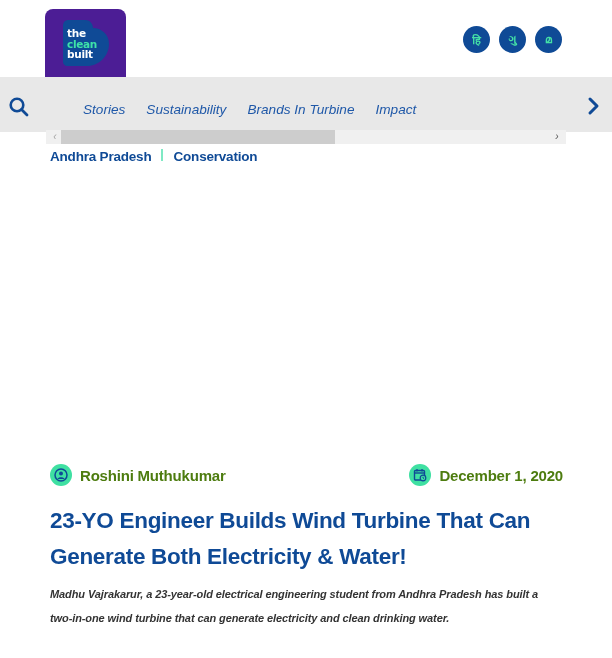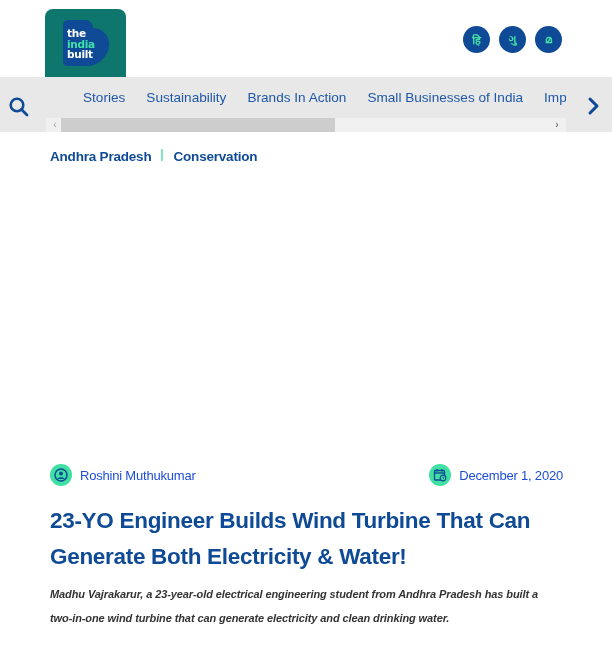--- a/index.html
+++ b/index.html
@@ -1,72 +1,72 @@
 <!DOCTYPE html>
 <html><head>
 <meta charset="utf-8">
 <style>
   * { box-sizing: border-box; margin: 0; padding: 0; }
   html, body { width: 612px; height: 658px; overflow: hidden; background: #ffffff; }
   body { font-family: "Liberation Sans", "DejaVu Sans", sans-serif; color: #0f4a96; position: relative; }
 
   
-  .logo-tab { position: absolute; left: 45px; top: 9px; width: 81px; height: 68px; background: #0f766e; border-radius: 8px 8px 0 0; }
+  .logo-tab { position: absolute; left: 45px; top: 9px; width: 81px; height: 68px; background: #4c1d95; border-radius: 8px 8px 0 0; }
   .logo { position: absolute; left: 18px; top: 11px; width: 46px; height: 46px; }
   .logo svg { display: block; }
   .logo-text { position: absolute; left: 4px; top: 8px; font-family: "DejaVu Sans", sans-serif; font-size: 10.5px; line-height: 10.5px; font-weight: bold; letter-spacing: -0.3px; }
   .logo-text .w { color: #ffffff; display: block; }
   .logo-text .g { color: #3ee3a8; display: block; }
 
   .lang-group { position: absolute; right: 50px; top: 26px; display: flex; gap: 9px; }
   .lang-btn { width: 27px; height: 27px; border-radius: 50%; background: #0f4a96; color: #44e0a6; font-size: 11px; font-weight: bold; display: flex; align-items: center; justify-content: center; cursor: pointer; }
 
   
   .nav { position: absolute; left: 0; top: 77px; width: 612px; height: 55px; background: #e8e8e8; }
   .search-btn { position: absolute; left: 8px; top: 19px; width: 22px; height: 22px; cursor: pointer; }
-  .nav-scroll { position: absolute; left: 46px; top: 0; width: 520px; height: 61px; overflow: hidden; }
+  .nav-scroll { position: absolute; left: 46px; top: 12px; width: 520px; height: 61px; overflow: hidden; font-style: italic; }
   .nav-items { position: absolute; left: 37px; top: 13px; display: flex; white-space: nowrap; }
   .nav-item { font-size: 13.6px; color: #1f58a8; margin-right: 21px; cursor: pointer; }
   .hscroll { position: absolute; left: 0; top: 41px; width: 520px; height: 14px; background: #f0f0f0; }
   .hscroll .arrow-l { position: absolute; left: 3px; top: 0; width: 12px; height: 14px; font-size: 10px; color: #a3a3a3; line-height: 14px; text-align: center; cursor: pointer; }
   .hscroll .thumb { position: absolute; left: 15px; top: 0; width: 274px; height: 14px; background: #cdcdcd; cursor: pointer; }
   .hscroll .arrow-r { position: absolute; right: 3px; top: 0; width: 12px; height: 14px; font-size: 10px; color: #505050; line-height: 14px; text-align: center; cursor: pointer; }
   .next-btn { position: absolute; right: 8px; top: 18px; width: 20px; height: 22px; cursor: pointer; }
 
   
   .cats { position: absolute; left: 50px; top: 149px; display: flex; align-items: flex-start; font-size: 13.5px; font-weight: bold; color: #0f4a96; letter-spacing: -0.2px; }
   .cats .sep { width: 2px; height: 12px; background: #7fe9c4; margin: 0 10px 0 10px; }
   .cats a { cursor: pointer; }
 
   
   .hero { position: absolute; left: 50px; top: 180px; width: 513px; height: 270px; background: #ffffff; }
 
   
   .meta-author { position: absolute; left: 50px; top: 464px; display: flex; align-items: center; }
   .meta-date { position: absolute; right: 49px; top: 464px; display: flex; align-items: center; }
   .meta-icon { width: 22px; height: 22px; border-radius: 50%; background: #3fe0a2; display: flex; align-items: center; justify-content: center; margin-right: 8px; }
-  .meta-text { font-size: 13px; font-weight: normal; color: #1d4ed8; letter-spacing: -0.2px; }
+  .meta-text { font-size: 15px; font-weight: bold; color: #4d7c0f; letter-spacing: -0.2px; }
 
   
   .title { position: absolute; left: 50px; top: 503px; width: 520px; font-size: 22.5px; font-weight: bold; line-height: 36px; color: #0f4a96; letter-spacing: -0.3px; }
 
   
   .excerpt { position: absolute; left: 50px; top: 583px; width: 510px; font-size: 11px; font-style: italic; font-weight: bold; color: #333333; line-height: 23.5px; letter-spacing: -0.1px; }
 </style>
 </head>
 <body>
 
 <div class="logo-tab">
   <div class="logo">
     <svg width="46" height="46" viewBox="0 0 46 46">
       <path d="M6 0 H22 C28 0 30 5 30 8 C38 8 46 14 46 24 C46 36 36 46 24 46 H4 C2 46 0 44 0 42 V6 C0 2 2 0 6 0 Z" fill="#0f4a96"></path>
     </svg>
     <div class="logo-text">
       <span class="w">the</span>
-      <span class="g">india</span>
+      <span class="g">clean</span>
       <span class="w">built</span>
     </div>
   </div>
 </div>
 
 <div class="lang-group">
   <div class="lang-btn">हि</div>
   <div class="lang-btn">ગુ</div>
   <div class="lang-btn">മ</div>
 </div>
@@ -75,22 +75,21 @@
   <div class="search-btn">
     <svg width="22" height="22" viewBox="0 0 22 22">
       <circle cx="9" cy="9" r="6.3" fill="none" stroke="#0f4a96" stroke-width="2.6"></circle>
       <line x1="13.5" y1="13.5" x2="19" y2="19" stroke="#0f4a96" stroke-width="2.8" stroke-linecap="round"></line>
     </svg>
   </div>
   <div class="nav-scroll">
     <div class="nav-items">
       <span class="nav-item">Stories</span>
       <span class="nav-item">Sustainability</span>
-      <span class="nav-item">Brands In Action</span>
-      <span class="nav-item">Small Businesses of India</span>
+      <span class="nav-item">Brands In Turbine</span>
       <span class="nav-item">Impact</span>
     </div>
     <div class="hscroll">
       <div class="arrow-l">‹</div>
       <div class="thumb"></div>
       <div class="arrow-r">›</div>
     </div>
   </div>
   <div class="next-btn">
     <svg width="20" height="22" viewBox="0 0 20 22">

